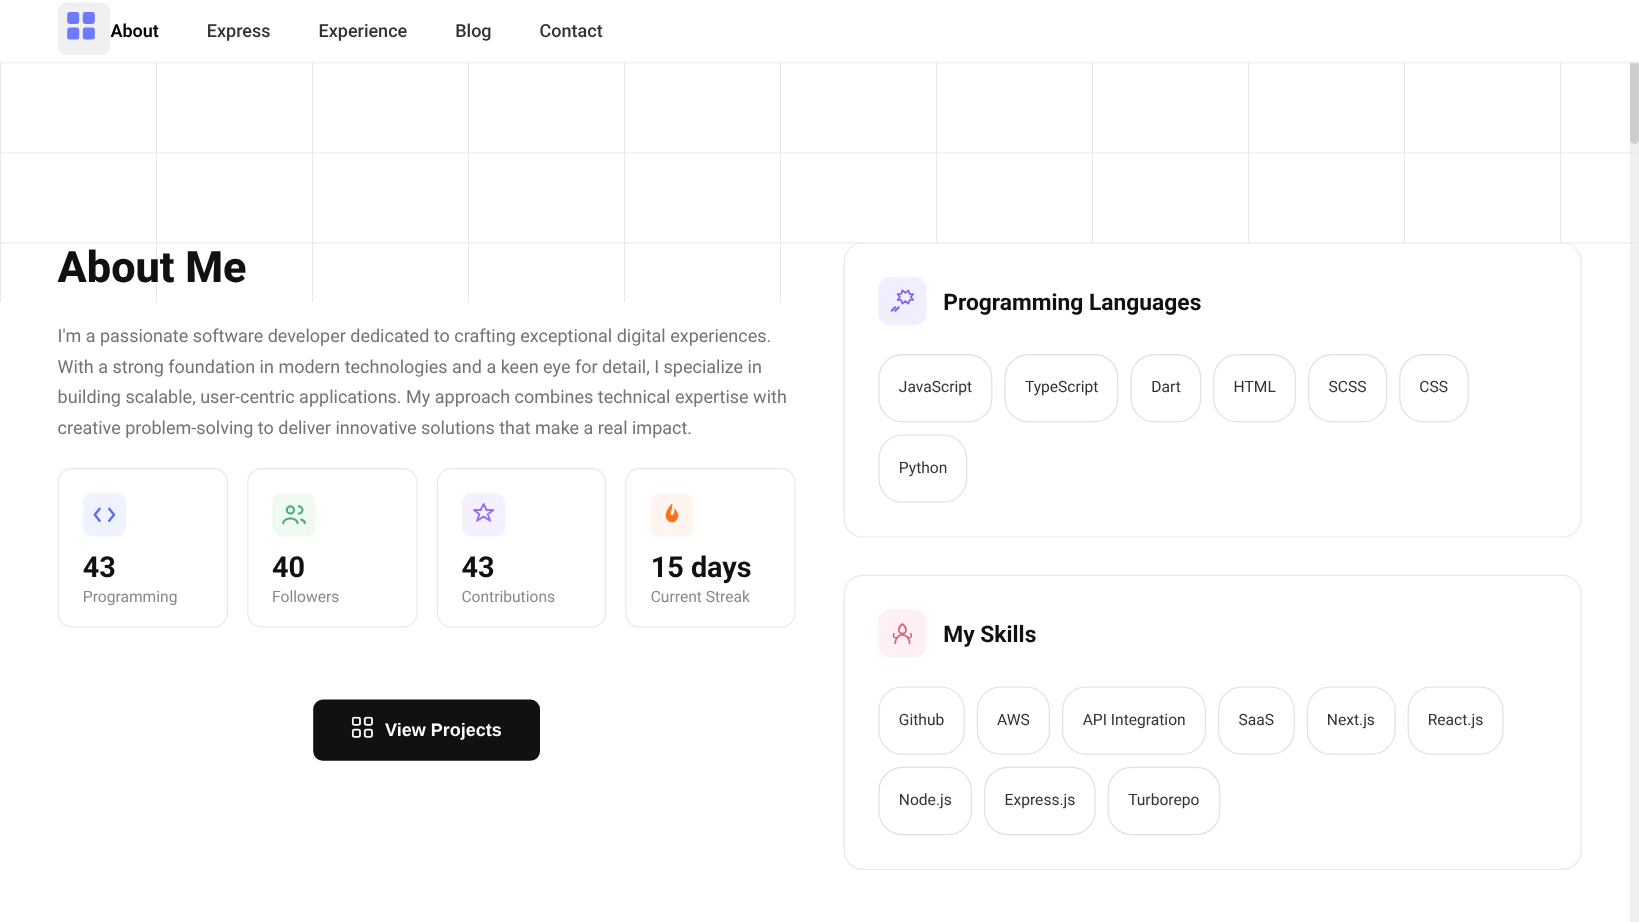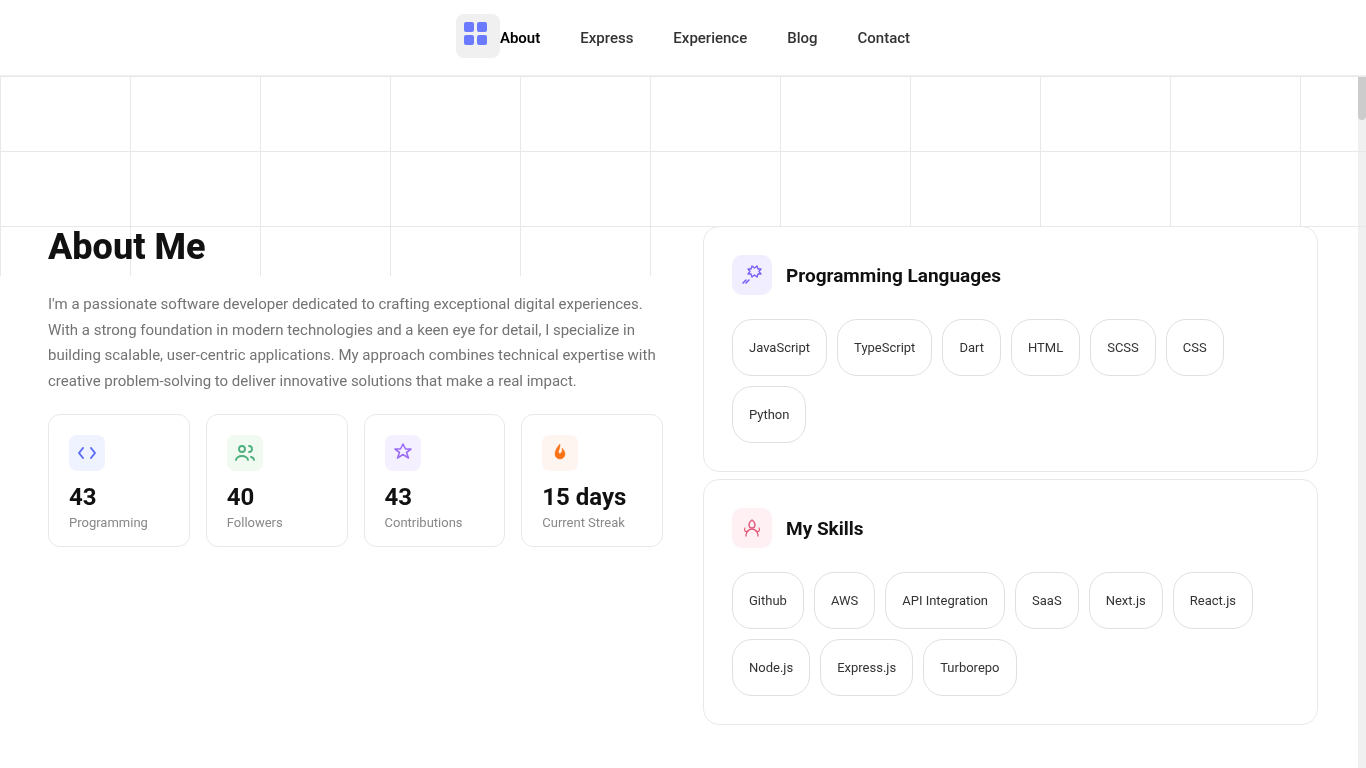--- a/index.html
+++ b/index.html
@@ -9,23 +9,23 @@
       color: #1a1a1a;
       width: 1366px;
       min-height: 768px;
       overflow-x: hidden;
     }
 
     
     nav {
       display: flex;
       align-items: center;
-      justify-content: center;
+      justify-content: flex-start;
       padding: 16px 48px;
-      height: 76px;
+      height: 52px;
       border-bottom: 1px solid #f0f0f0;
       position: relative;
       z-index: 10;
       background: #fff;
     }
     .nav-logo {
       width: 44px;
       height: 44px;
     }
     .nav-links {
@@ -174,21 +174,21 @@
       z-index: 1;
       padding-top: 110px;
     }
 
     
     .info-card {
       border: 1px solid #e8e8e8;
       border-radius: 16px;
       padding: 28px;
       background: #fff;
-      margin-bottom: 7px;
+      margin-bottom: 31px;
     }
     .card-header {
       display: flex;
       align-items: center;
       gap: 14px;
       margin-bottom: 24px;
     }
     .card-icon {
       width: 40px;
       height: 40px;
@@ -302,20 +302,33 @@
           <svg width="20" height="22" viewBox="0 0 20 22" fill="none">
             <path d="M10 2C10 2 5 7 5 12C5 14.7614 7.23858 17 10 17C12.7614 17 15 14.7614 15 12C15 9 12 6 12 6C12 6 13 9 11 11C10 12 8.5 11.5 8.5 10C8.5 8 10 7 10 2Z" fill="#f97316" stroke="#f97316" stroke-width="0.5"></path>
           </svg>
         </div>
         <div class="stat-number">15 days</div>
         <div class="stat-label">Current Streak</div>
       </div>
 
     </div>
 
+    <div class="btn-wrapper">
+      <button class="view-projects-btn">
+        <span class="btn-icon">
+          <svg width="18" height="18" viewBox="0 0 18 18" fill="none">
+            <rect x="1" y="1" width="6" height="6" rx="1.5" stroke="white" stroke-width="1.5"></rect>
+            <rect x="11" y="1" width="6" height="6" rx="1.5" stroke="white" stroke-width="1.5"></rect>
+            <rect x="1" y="11" width="6" height="6" rx="1.5" stroke="white" stroke-width="1.5"></rect>
+            <rect x="11" y="11" width="6" height="6" rx="1.5" stroke="white" stroke-width="1.5"></rect>
+          </svg>
+        </span>
+        <span>View Projects</span>
+      </button>
+    </div>
   </div>
 
   <div class="right-column">
 
     <div class="info-card">
       <div class="card-header">
         <div class="card-icon purple-light">
           <svg width="22" height="22" viewBox="0 0 22 22" fill="none">
             <path d="M11 2L13.5 4L16 2L17 5L20 5L18 7.5L20 10L17 10L16 13L13.5 11L11 13L10 10L7 10L9 7.5L7 5L10 5L11 2Z" stroke="#7c5ff5" stroke-width="1.4" fill="none" stroke-linejoin="round"></path>
             <path d="M5 16L2 19" stroke="#7c5ff5" stroke-width="1.6" stroke-linecap="round"></path>

